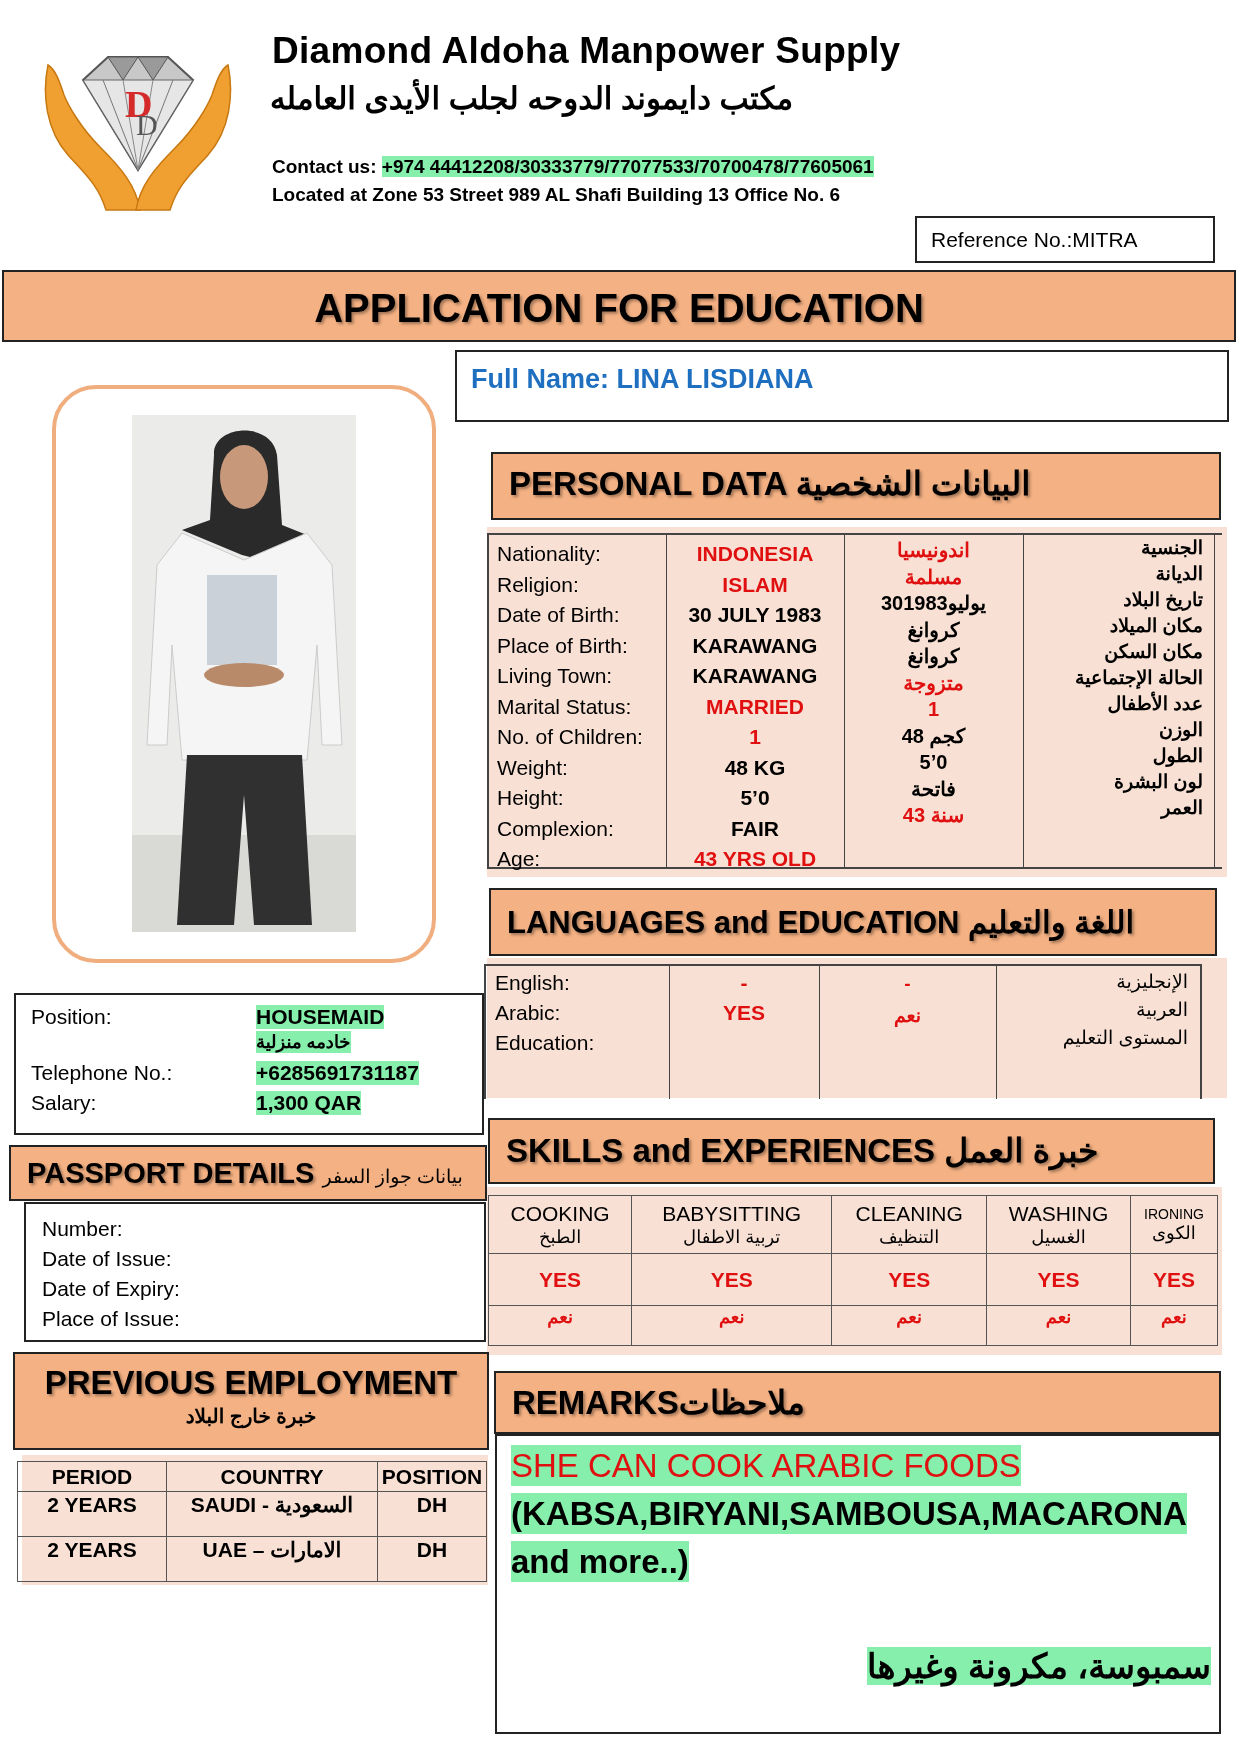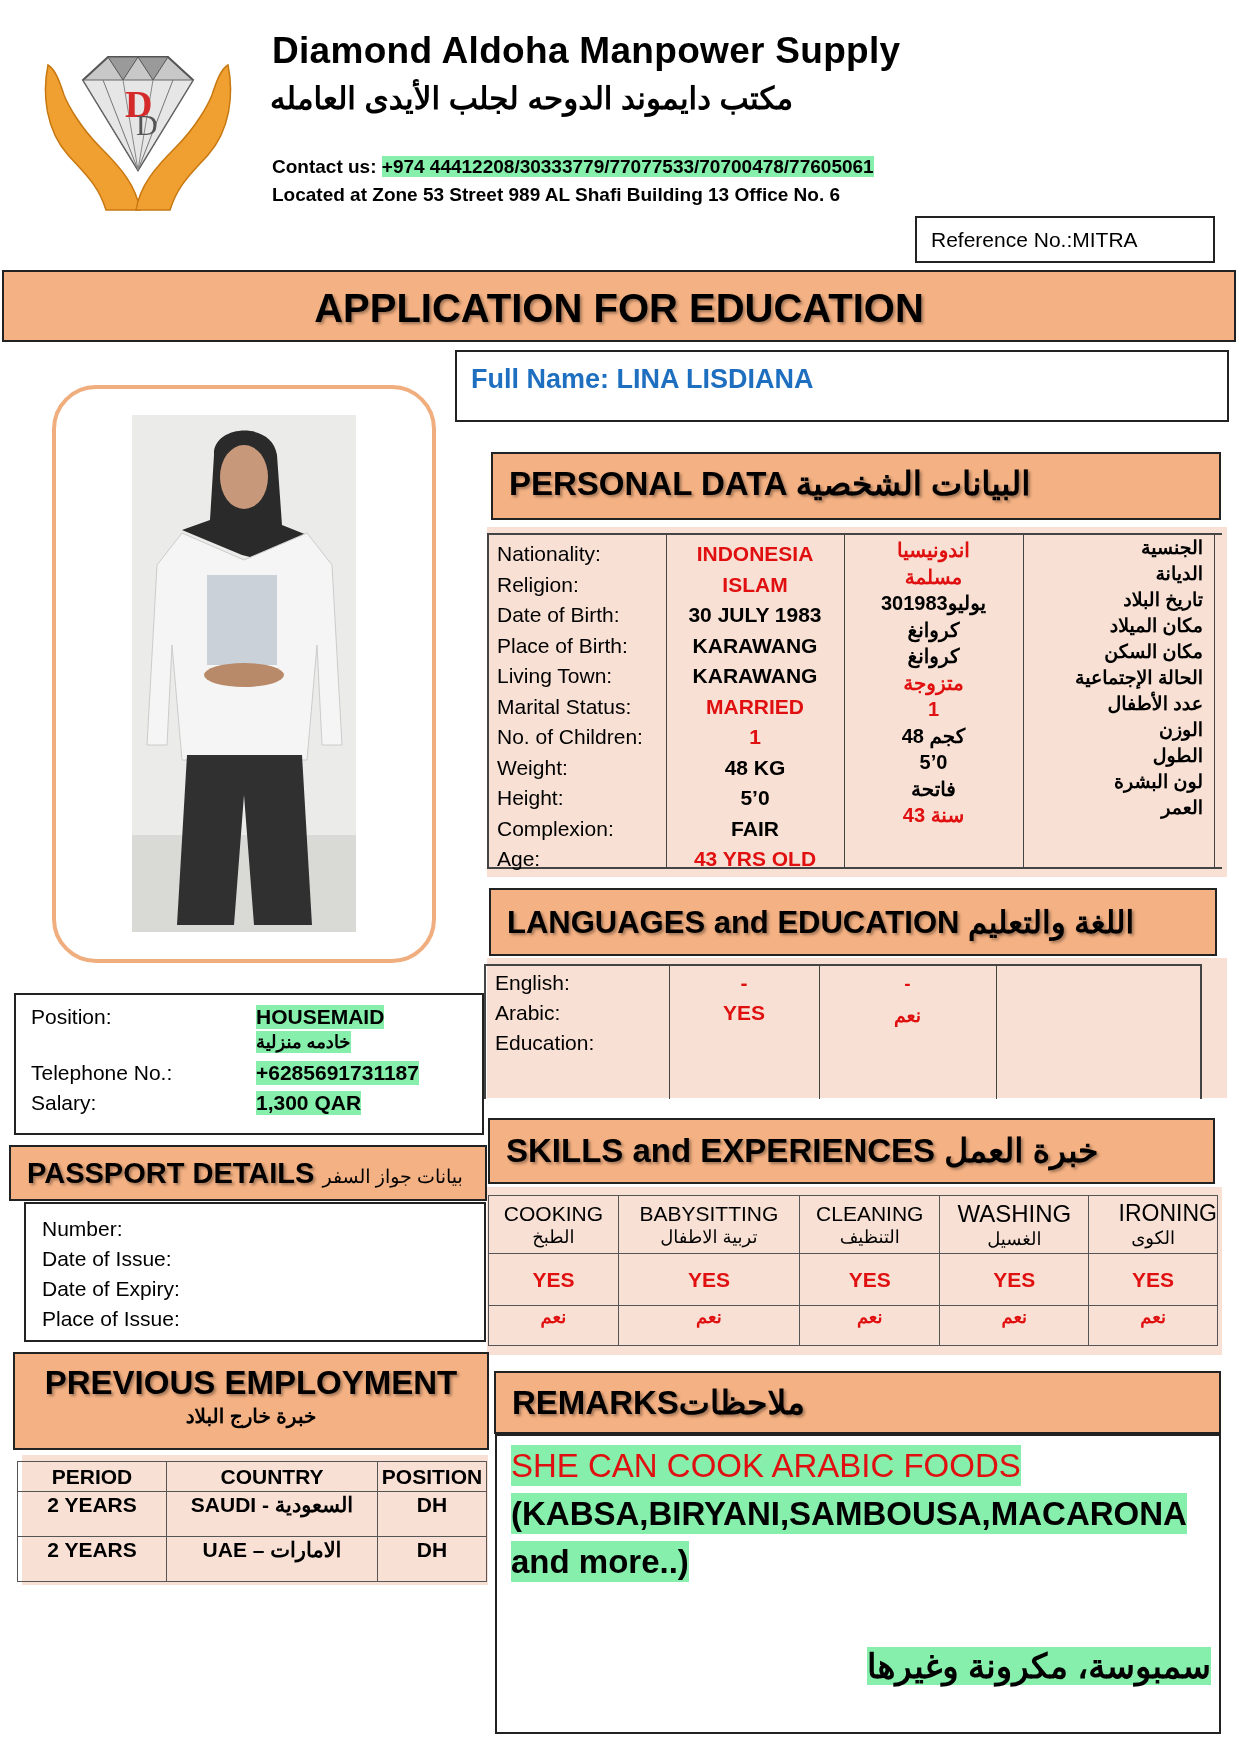--- a/index.html
+++ b/index.html
@@ -201,20 +201,25 @@
   <div class="plist cond" style="left:183px;width:150px;top:2px;line-height:30px;text-align:center;font-weight:bold;color:#e01010;" id="l-values">
       <div style="min-height: 30px;">-</div>
       <div style="min-height: 30px;">YES</div>
       <div style="min-height: 30px;"></div>
     </div>
   <div class="plist" style="left:333px;width:177px;top:2px;line-height:32px;text-align:center;font-weight:bold;color:#e01010;font-size:19px;" id="l-values-ar">
       <div style="min-height: 32px;">-</div>
       <div style="min-height: 32px;">نعم</div>
       <div style="min-height: 32px;"></div>
     </div>
+  <div class="plist ar" style="left:510px;width:192px;top:2px;line-height:28px;text-align:right;font-size:19px;" id="l-labels-ar">
+      <div>الإنجليزية</div>
+      <div>العربية</div>
+      <div>المستوى التعليم</div>
+    </div>
 </div>
 
 <div class="abs cond" id="info-box">
   <div class="row" style="left:15px;top:10px;">Position:</div>
   <div class="row hl" style="left:240px;top:10px;font-weight:bold;">HOUSEMAID</div>
   <div class="row hl ar" style="left:240px;top:36px;font-weight:bold;font-size:18px;">خادمه منزلية</div>
   <div class="row" style="left:15px;top:66px;">Telephone No.:</div>
   <div class="row hl" style="left:240px;top:66px;font-weight:bold;">+6285691731187</div>
   <div class="row" style="left:15px;top:96px;">Salary:</div>
   <div class="row hl" style="left:240px;top:96px;font-weight:bold;">1,300 QAR</div>
@@ -245,25 +250,25 @@
         </td>
         <td>
           <div style="font-size: 21px;">BABYSITTING</div>
           <div style="font-size: 18px; direction: rtl;">تربية الاطفال</div>
         </td>
         <td>
           <div style="font-size: 21px;">CLEANING</div>
           <div style="font-size: 18px; direction: rtl;">التنظيف</div>
         </td>
         <td>
-          <div style="font-size: 24px;">WASHING</div>
+          <div style="font-size: 21px;">WASHING</div>
           <div style="font-size: 18px; direction: rtl;">الغسيل</div>
         </td>
         <td>
-          <div style="font-size: 23px; text-align: right;">IRONING</div>
+          <div style="font-size: 14px;">IRONING</div>
           <div style="font-size: 18px; direction: rtl;">الكوى</div>
         </td>
       </tr>
   <tr id="sk-yes" style="height:52px;">
         <td class="red" style="font-size: 21px; font-weight: bold;">YES</td>
         <td class="red" style="font-size: 21px; font-weight: bold;">YES</td>
         <td class="red" style="font-size: 21px; font-weight: bold;">YES</td>
         <td class="red" style="font-size: 21px; font-weight: bold;">YES</td>
         <td class="red" style="font-size: 21px; font-weight: bold;">YES</td>
       </tr>

